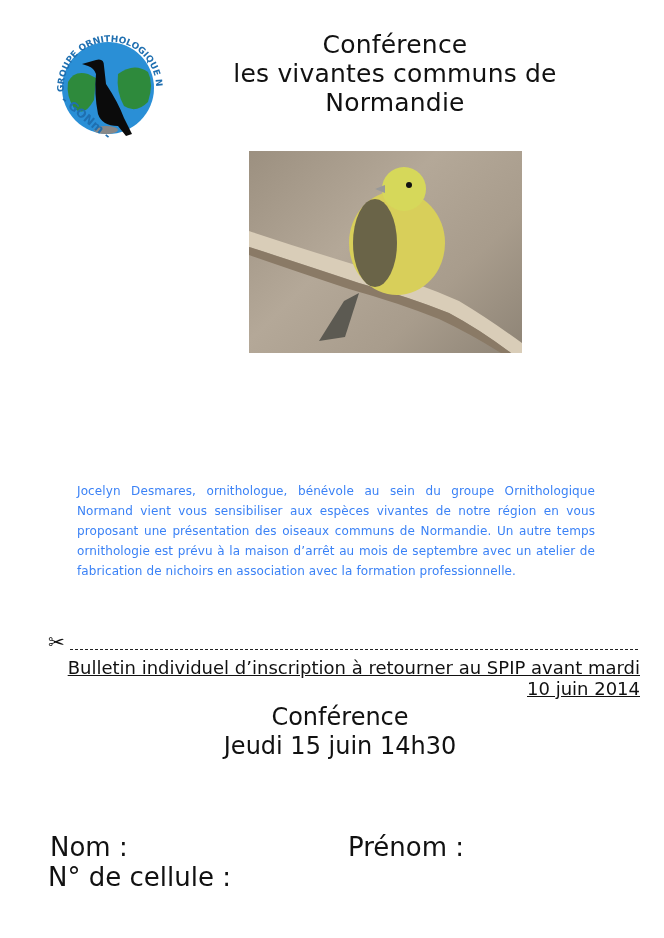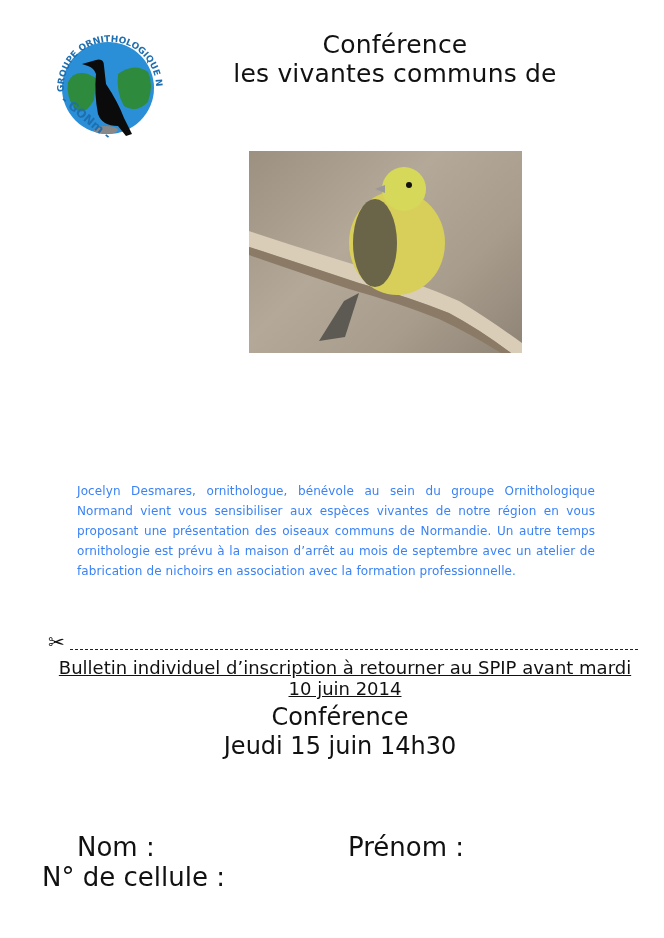--- a/index.html
+++ b/index.html
@@ -12,27 +12,27 @@
   .photo { left:249px; top:151px; width:273px; height:202px; overflow:hidden;
            background:linear-gradient(135deg,#9c9080 0%,#b4a898 40%,#a89c8c 70%,#8e8476 100%); }
   .event-block { left:140px; top:372px; width:420px; text-align:center;
                  font-size:24px; line-height:29px; }
   .event-block .l1 { padding-left:55px; }
   .desc { left:77px; top:481px; width:518px; font-size:12px; line-height:20px;
           text-align:justify; color:#3b82f6; letter-spacing:0.1px; }
   .cutline { left:48px; top:636px; width:590px; height:20px; }
   .scissors { position:absolute; left:0; top:-4px; font-size:20px; line-height:20px; }
   .dashes { position:absolute; left:22px; right:0; top:13px; border-top:1.5px dashed #222; }
-  .bulletin { left:50px; top:657px; width:590px; text-align:center; font-size:18px;
+  .bulletin { left:50px; top:657px; width:590px; text-align:right; font-size:18px;
               line-height:21px; text-decoration:underline; }
   .reg-block { left:40px; top:703px; width:600px; text-align:center; font-size:24px; line-height:29px; }
   .field { font-size:26px; line-height:30px; }
-  .f-nom { left:50px; top:832px;margin-left:27px; }
+  .f-nom { left:50px; top:832px; }
   .f-prenom { left:348px; top:832px; }
-  .f-cell { left:42px; top:862px;text-align:center; }
+  .f-cell { left:48px; top:862px;text-align:center; }
 </style>
 </head>
 <body>
 
 <div class="abs logo">
   <svg width="124" height="124" viewBox="0 0 124 124">
     <defs>
       <path id="arc" d="M20,70 A44,44 0 1,1 112,62"></path>
     </defs>
     <circle cx="64" cy="66" r="46" fill="#2a8fd6"></circle>
@@ -43,20 +43,21 @@
     <text font-size="9" font-weight="bold" fill="#1f6fb0" font-family="DejaVu Sans, sans-serif">
       <textPath href="#arc">GROUPE ORNITHOLOGIQUE NORMAND</textPath>
     </text>
     <text x="10" y="84" font-size="12" font-weight="bold" fill="#1f6fb0" transform="rotate(40 20 90)" font-family="DejaVu Sans, sans-serif">- GONm -</text>
   </svg>
 </div>
 
 <div class="abs title-block">
   <div>Conférence</div>
   <div>les vivantes communs de</div>
+  <div>Normandie</div>
 </div>
 
 <div class="abs photo">
   <svg width="273" height="202" viewBox="0 0 273 202">
     <path d="M0,80 Q60,100 120,118 Q170,132 210,150 Q240,168 273,192 L273,202 L262,202 Q230,178 200,162 Q160,146 110,132 Q50,112 0,96Z" fill="#d9cdb8"></path>
     <path d="M0,96 Q50,112 110,132 Q160,146 200,162 Q230,178 262,202 L252,202 Q220,182 190,168 Q150,152 100,138 Q40,118 0,104Z" fill="#8a7a66"></path>
     <path d="M70,190 L95,150 L110,142 L96,186Z" fill="#5c5a52"></path>
     <ellipse cx="148" cy="92" rx="48" ry="52" fill="#d8cf5a"></ellipse>
     <ellipse cx="126" cy="92" rx="22" ry="44" fill="#6a6448"></ellipse>
     <circle cx="155" cy="38" r="22" fill="#d6d85a"></circle>

